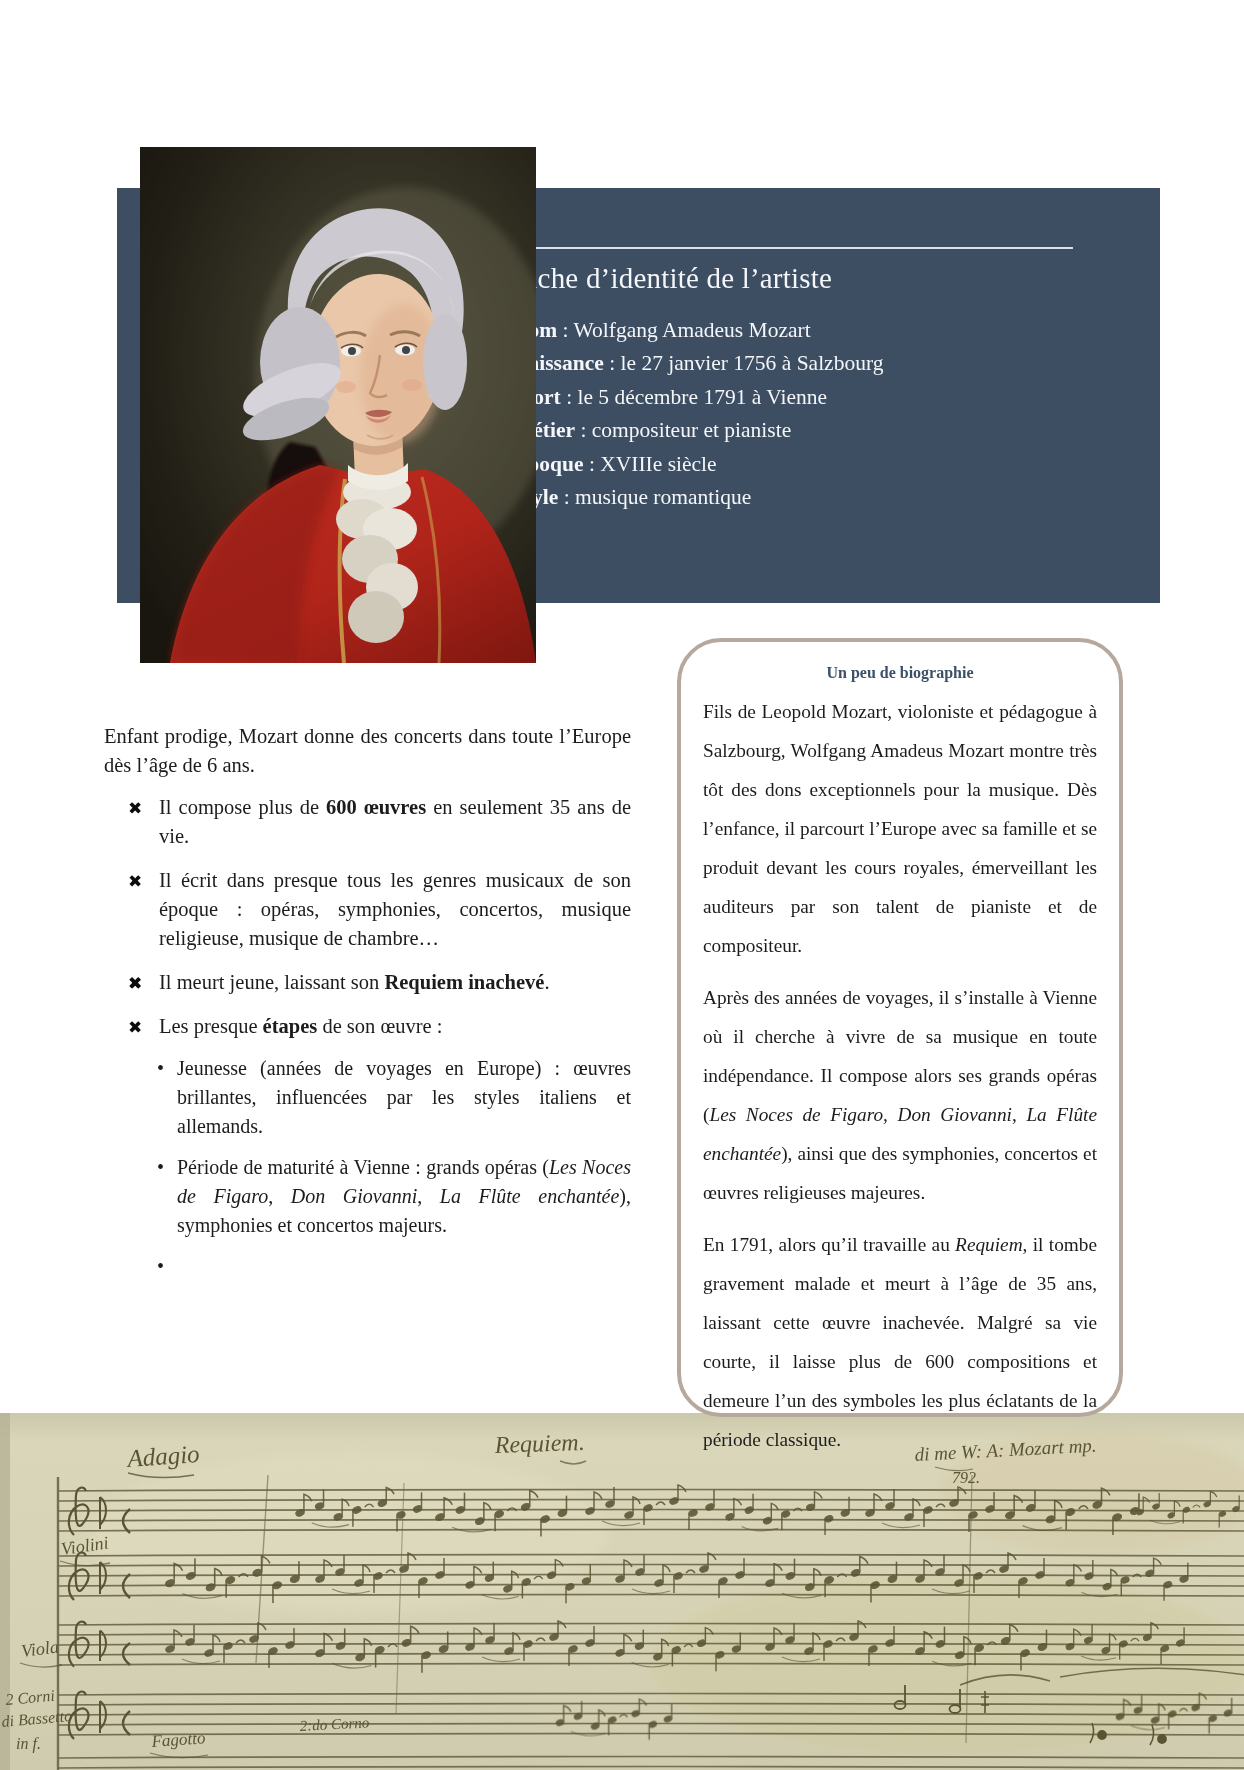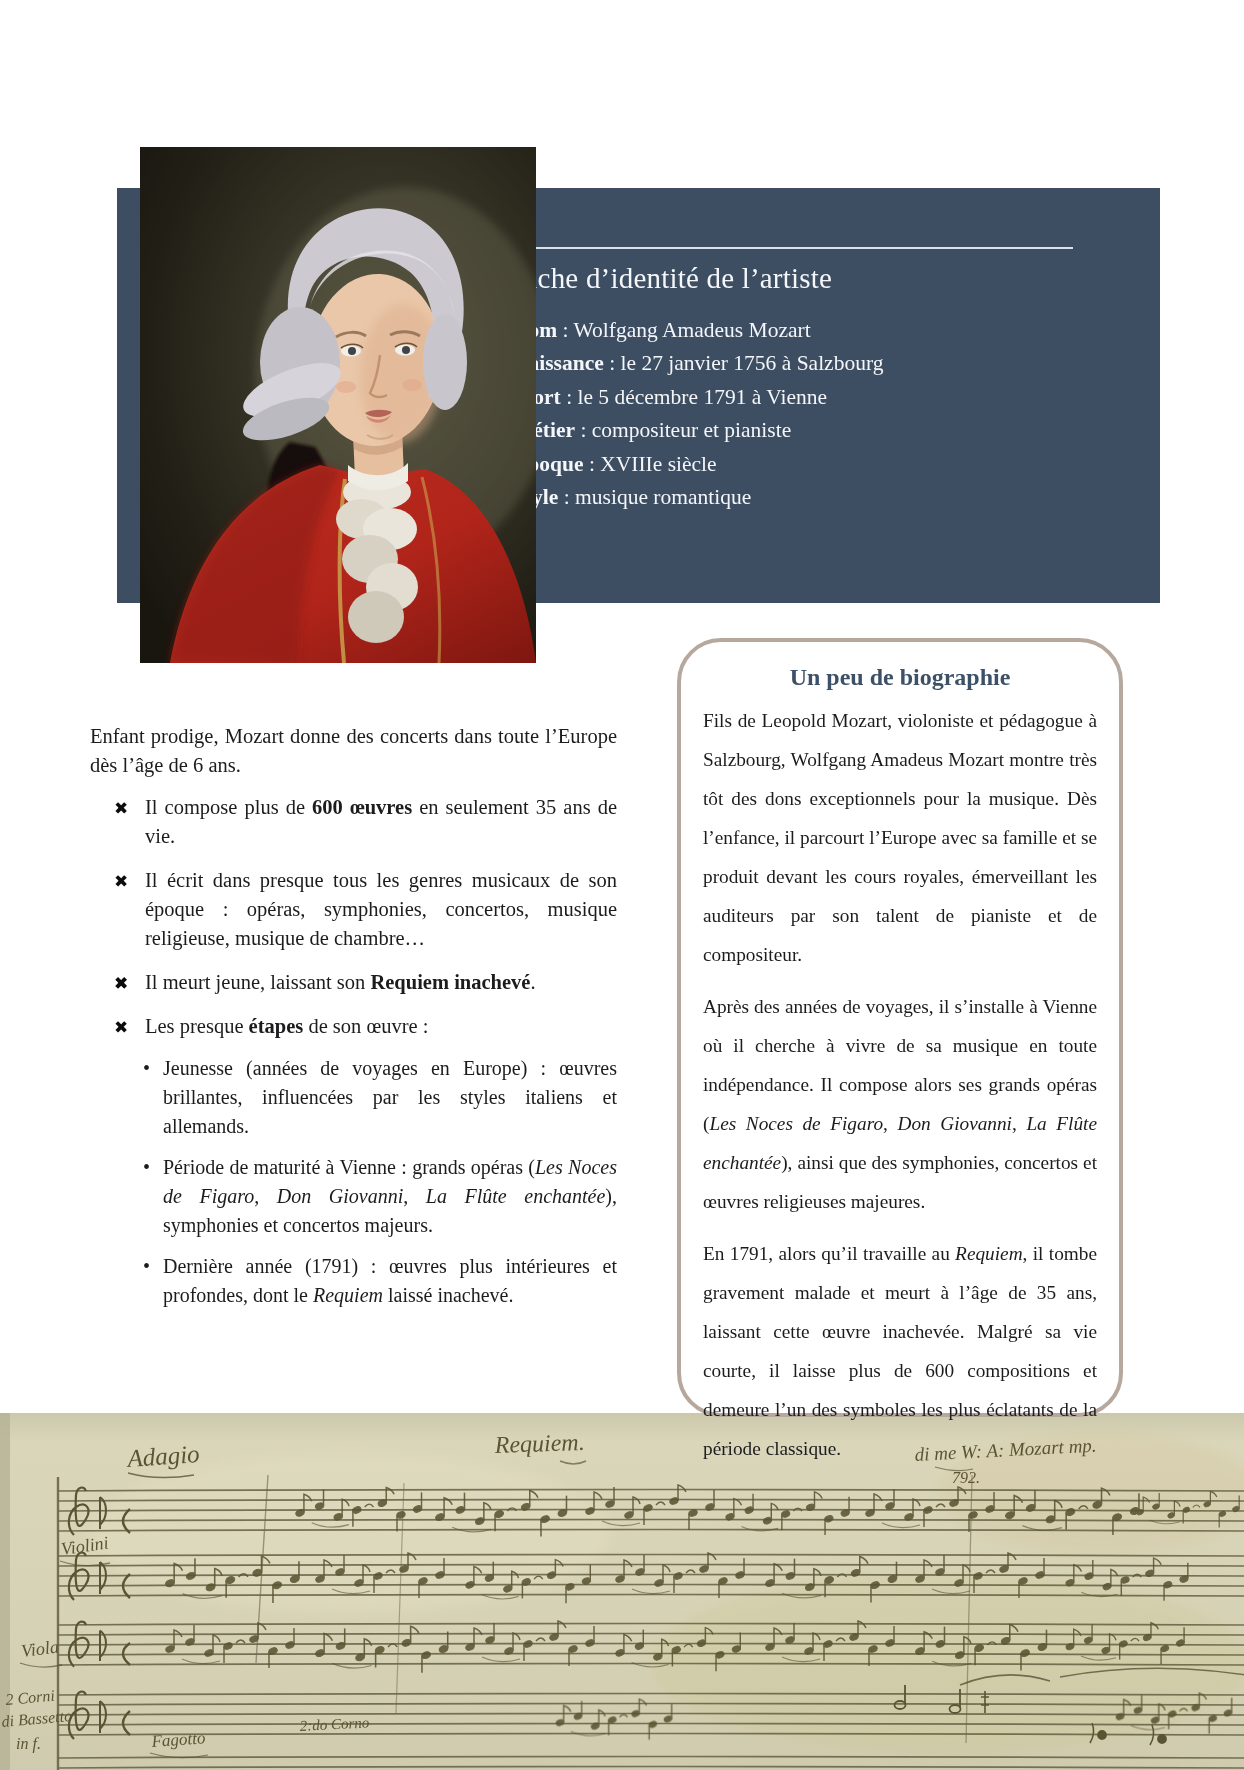--- a/index.html
+++ b/index.html
@@ -20,34 +20,34 @@
   }
   
   .banner{position:absolute;left:117px;top:188px;width:1043px;height:415px;background:var(--banner_bg);z-index:1;}
   .banner-divider{position:absolute;left:396px;top:59px;width:560px;height:2px;background:var(--banner_line);}
   .banner-title{position:absolute;left:396px;top:74px;width:600px;font-size:29px;font-weight:normal;color:var(--banner_text);letter-spacing:.2px;}
   .banner-rows{position:absolute;left:396px;top:126px;width:620px;font-size:21.5px;line-height:33.4px;color:var(--banner_text);}
   
   .portrait{position:absolute;left:140px;top:147px;width:396px;height:516px;z-index:2;}
   .portrait svg{display:block;width:100%;height:100%;}
   
-  .main-col{position:absolute;left:90px;top:722px;width:527px;z-index:2;font-size:20.5px;line-height:29px;text-align:justify;}
+  .main-col{position:absolute;left:104px;top:722px;width:527px;z-index:2;font-size:20.5px;line-height:29px;text-align:justify;}
   .intro{margin-bottom:13px;}
   ul.bullets{list-style:none;}
   ul.bullets>li{position:relative;padding-left:55px;margin-bottom:15px;}
   .clover{position:absolute;left:24px;top:1px;font-family:"DejaVu Sans",sans-serif;font-size:17px;color:#0c0c0c;}
   ul.subs{list-style:none;margin-top:13px;}
   ul.subs>li{position:relative;padding-left:18px;margin-bottom:12px;font-size:20px;}
   .dot{position:absolute;left:-2px;top:0;}
   
   .bio-card{
     position:absolute;left:677px;top:638px;width:446px;height:779px;background:#fff;
     border:4px solid var(--bio_border);border-radius:44px;z-index:4;padding:16px 22px 10px 22px;
   }
-  .bio-title{font-size:24px;font-weight:bold;color:var(--bio_title);text-align:center;margin:6px 0 10px 0;}
+  .bio-title{font-size:16px;font-weight:bold;color:var(--bio_title);text-align:center;margin:6px 0 10px 0;}
   .bio-card p{font-size:19.3px;line-height:39px;text-align:justify;margin-bottom:13px;}
   
   .manuscript{position:absolute;left:0;top:1413px;width:1244px;height:357px;z-index:1;}
   .manuscript svg{display:block;width:100%;height:100%;}
   .ms-script{font-family:"Liberation Serif",serif;font-style:italic;fill:var(--ink);}
 </style>
 </head>
 <body>
 
 <div class="page">
@@ -170,21 +170,20 @@
           <li>
             <span class="dot">•</span>
             <span><span>Jeunesse (années de voyages en Europe) : œuvres brillantes, influencées par les styles italiens et allemands.</span></span>
           </li>
           <li>
             <span class="dot">•</span>
             <span><span>Période de maturité à Vienne  : grands opéras (</span><span style="font-style: italic;">Les Noces de Figaro</span><span>, </span><span style="font-style: italic;">Don Giovanni</span><span>, </span><span style="font-style: italic;">La Flûte enchantée</span><span>), symphonies et concertos majeurs.</span></span>
           </li>
           <li>
             <span class="dot">•</span>
-            <span><span>Dernière année (1791) : œuvres plus intérieures et profondes, dont le </span><span style="font-style: italic;">Requiem</span><span> laissé inachevé.</span></span>
           </li>
         </ul>
       </li>
     </ul>
   </div>
 
   <aside class="bio-card">
     <h2 class="bio-title">Un peu de biographie</h2>
     <p><span>Fils de Leopold Mozart, violoniste et pédagogue à Salzbourg, Wolfgang Amadeus Mozart montre très tôt des dons exceptionnels pour la musique. Dès l’enfance, il parcourt l’Europe avec sa famille et se produit devant les cours royales, émerveillant les auditeurs par son talent de pianiste et de compositeur.</span></p>
     <p><span>Après des années de voyages, il s’installe à Vienne où il cherche à vivre de sa musique en toute indépendance. Il compose alors ses grands opéras (</span><span style="font-style: italic;">Les Noces de Figaro</span><span>, </span><span style="font-style: italic;">Don Giovanni</span><span>, </span><span style="font-style: italic;">La Flûte enchantée</span><span>), ainsi que des symphonies, concertos et œuvres religieuses majeures.</span></p>

